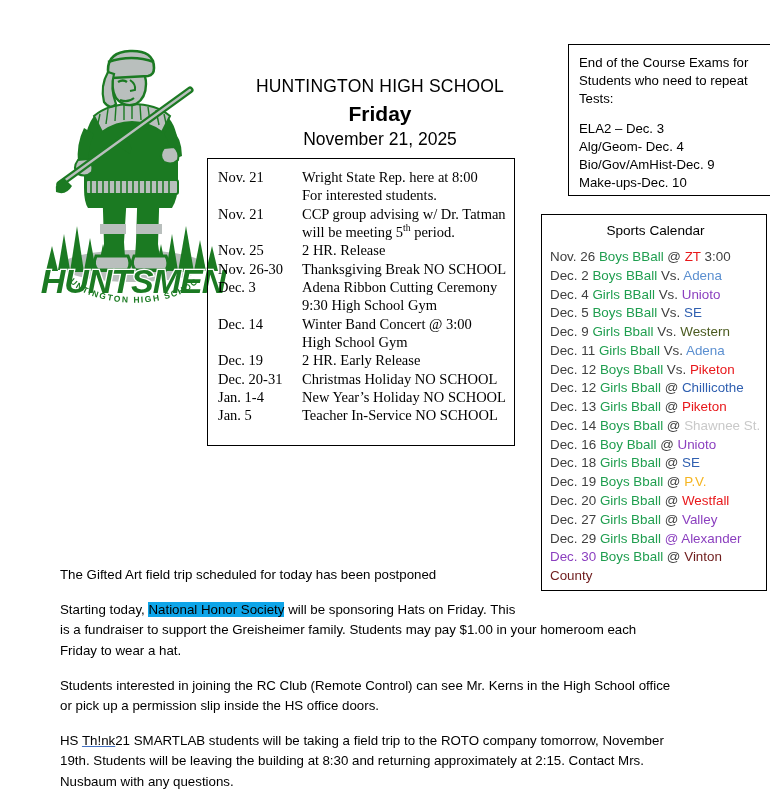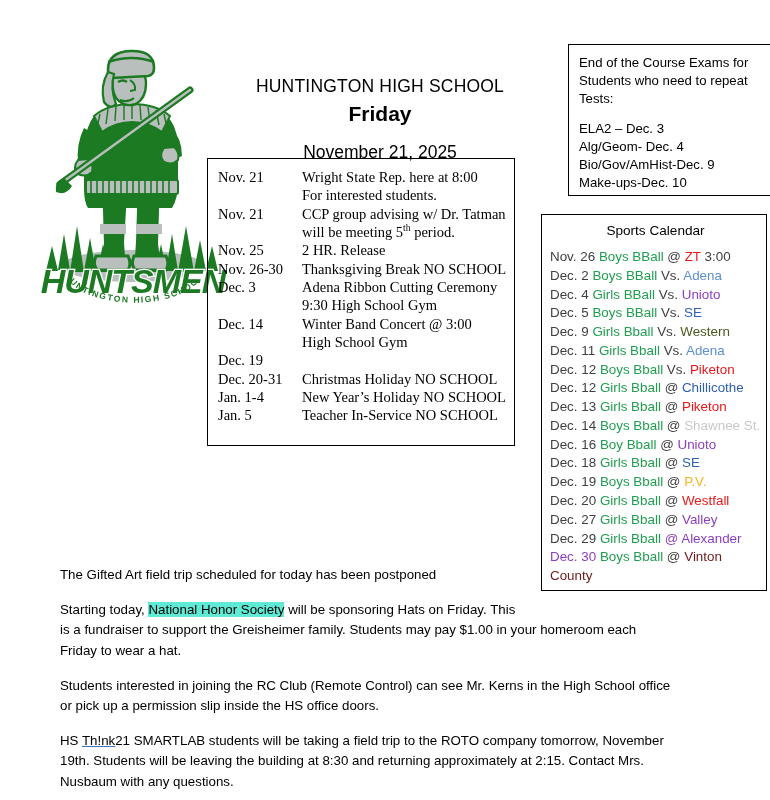--- a/index.html
+++ b/index.html
@@ -14,21 +14,21 @@
   .page{position:relative;width:770px;height:800px;}
 
   
   .logo{position:absolute;left:38px;top:28px;width:190px;height:275px;}
   .logo svg{display:block;width:190px;height:275px;}
 
   
   .header{position:absolute;left:215px;top:76px;width:330px;text-align:center;}
   .header .school{font-size:17.5px;letter-spacing:.2px;line-height:1.25;}
   .header .day{font-size:21px;font-weight:bold;line-height:1.3;margin-top:2px;}
-  .header .date{font-size:17.5px;line-height:1.3;margin-top:14px;text-align:center;}
+  .header .date{font-size:17.5px;line-height:1.3;margin-top:1px;text-align:center;}
 
   
   .events-box{
     position:absolute;left:207px;top:158px;width:308px;height:288px;
     border:1.5px solid #000;box-sizing:border-box;
     padding:9px 6px 6px 10px;
     font-family:"Liberation Serif", serif;
     font-size:14.5px;
     line-height:1.265;
   }
@@ -67,21 +67,21 @@
   .c-gold{color:#f5b521;}
   .c-maroon{color:#6e1b1b;}
 
   
   .notes{
     position:absolute;left:60px;top:565px;width:650px;
     font-size:13.3px;line-height:1.52;
   }
   .notes p{margin:0;}
   .notes .spacer{height:15px;}
-  .hl{background:#5eead4;}
+  .hl{background:#0ea5e9;}
   .sq{text-decoration:underline;text-decoration-style:solid;text-decoration-color:#4472c4;}
 </style>
 </head>
 <body>
 
 <div class="page">
 
   <div class="logo">
     <svg viewBox="0 0 190 275" xmlns="http://www.w3.org/2000/svg">
       <defs>
@@ -208,20 +208,21 @@
         <div class="ev-desc">Adena Ribbon Cutting Ceremony</div>
       </div>
       <div class="ev-sub">9:30 High School Gym</div>
       <div class="ev-row">
         <div class="ev-date">Dec. 14</div>
         <div class="ev-desc">Winter Band Concert @ 3:00</div>
       </div>
       <div class="ev-sub">High School Gym</div>
       <div class="ev-row">
         <div class="ev-date">Dec. 19</div>
+        <div class="ev-desc">2 HR. Early Release</div>
       </div>
       <div class="ev-row">
         <div class="ev-date">Dec. 20-31</div>
         <div class="ev-desc">Christmas Holiday NO SCHOOL</div>
       </div>
       <div class="ev-row">
         <div class="ev-date">Jan. 1-4</div>
         <div class="ev-desc">New Year’s Holiday NO SCHOOL</div>
       </div>
       <div class="ev-row">

